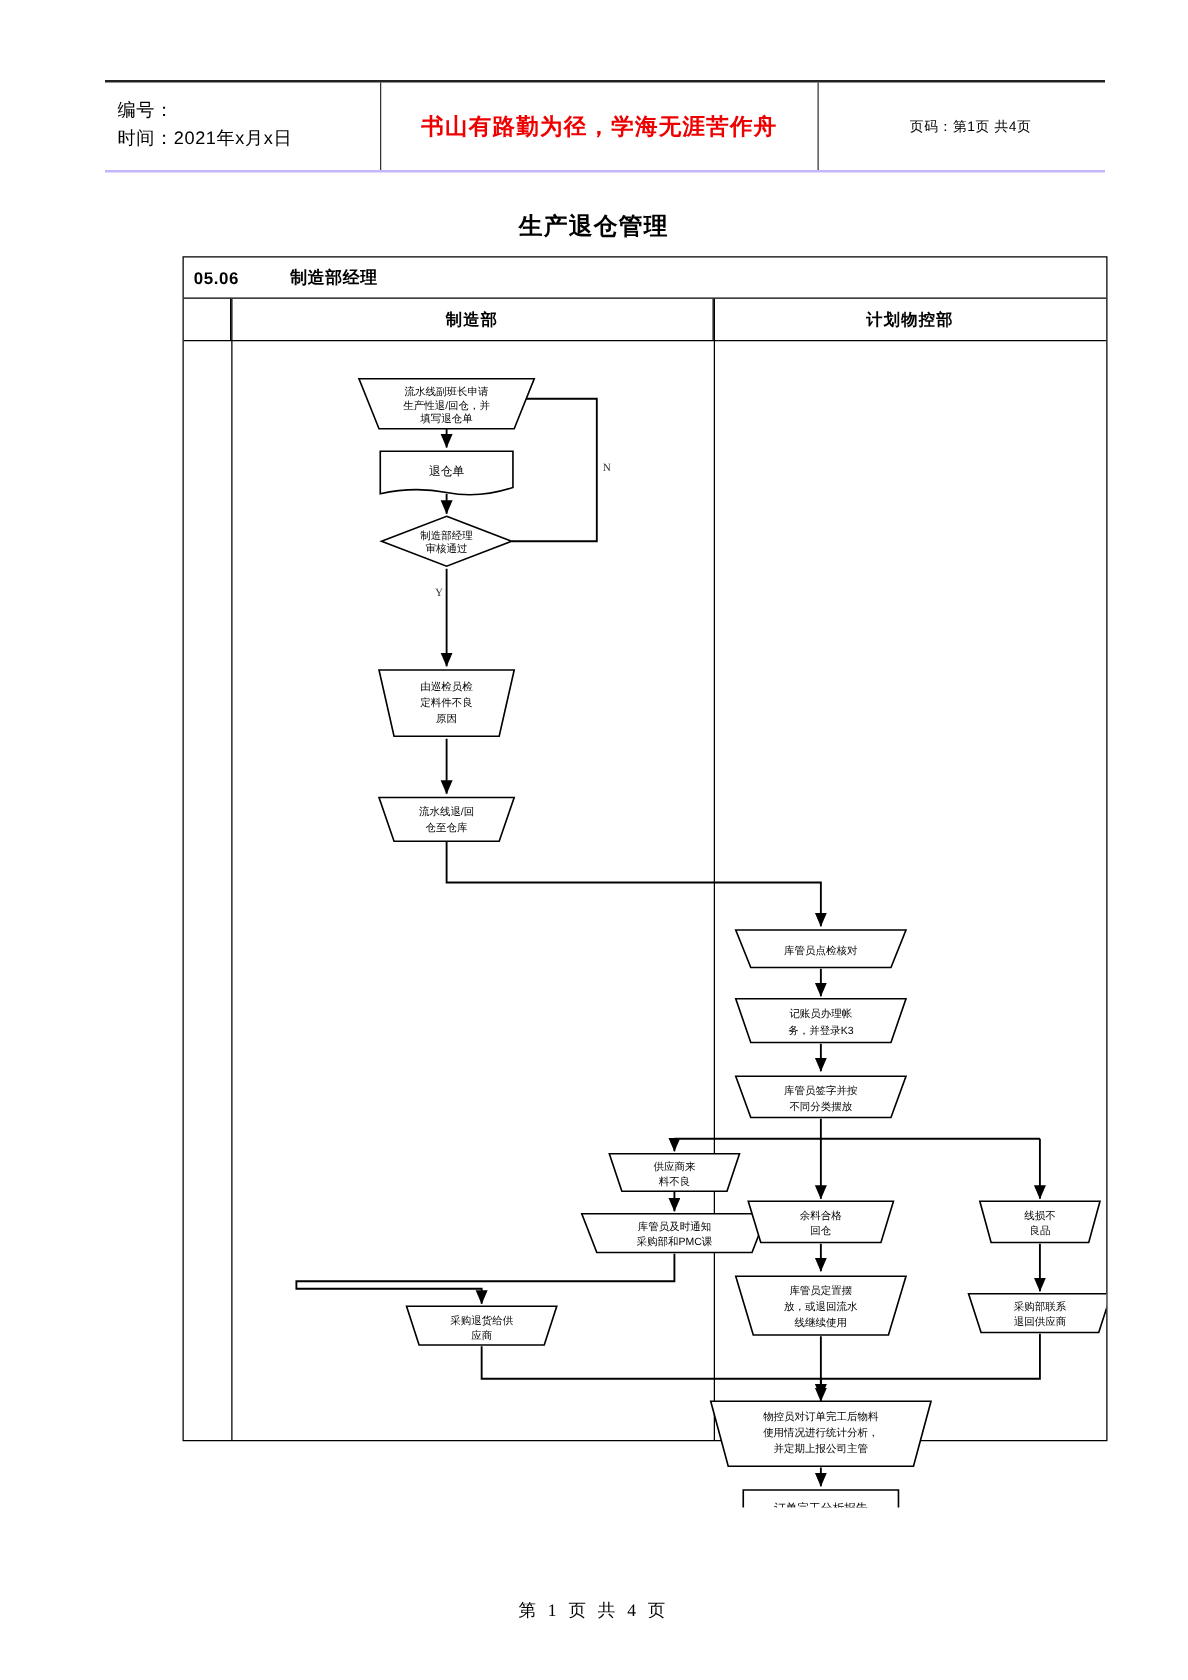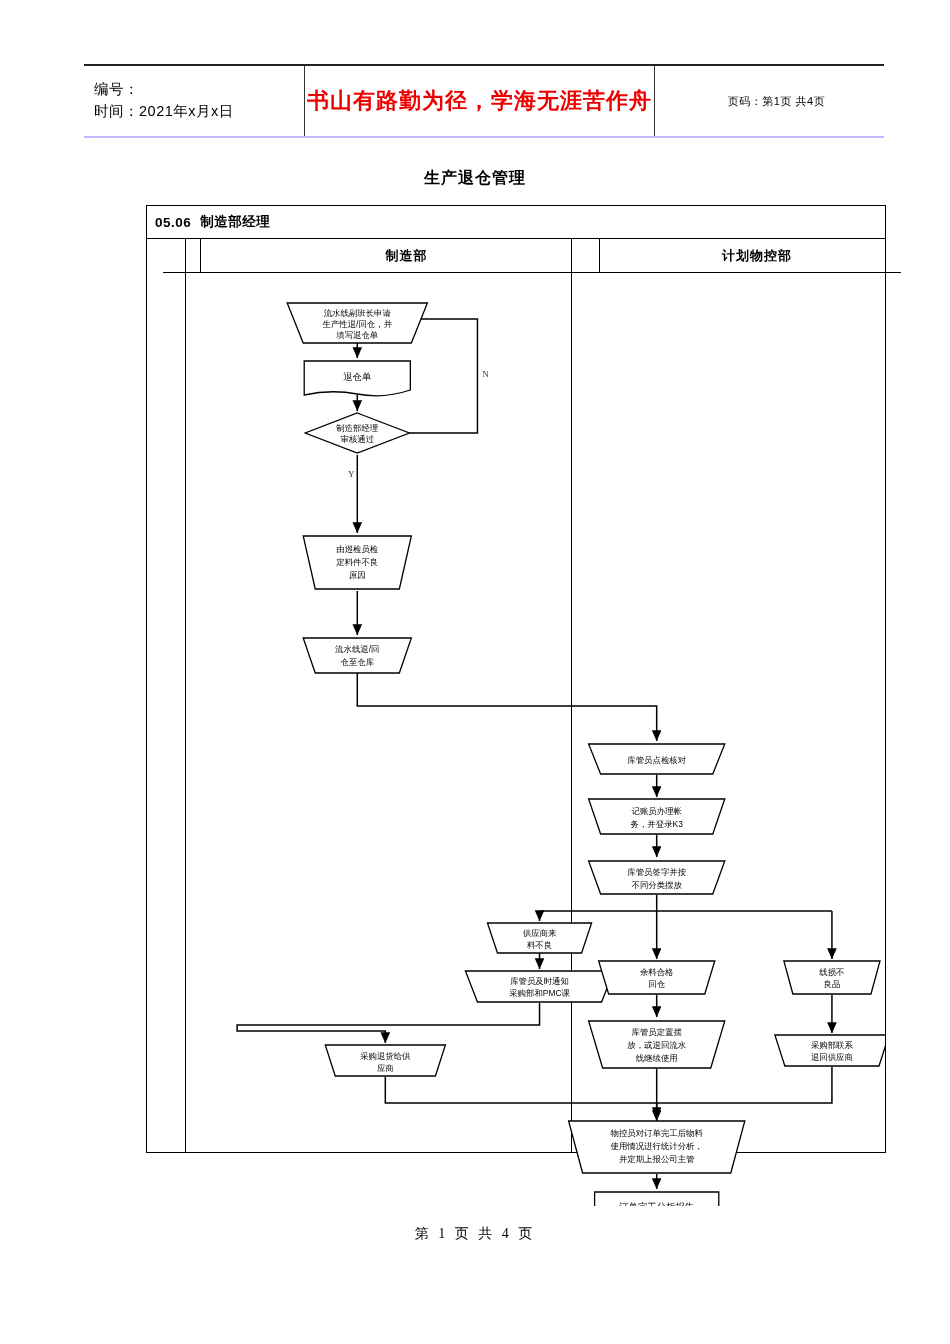--- a/index.html
+++ b/index.html
@@ -11,46 +11,47 @@
   
   #header-band{
     position:absolute;left:84px;top:64px;width:800px;height:70px;
     border-top:2px solid #222;border-bottom:2px solid #c4b5fd;
     display:flex;align-items:stretch;
   }
   .hdr-cell{display:flex;flex-direction:column;justify-content:center;}
   #hdr-left{width:210px;padding-left:10px;border-right:1.5px solid #333;}
   #hdr-left div{font-size:14.5px;line-height:1.5;letter-spacing:.5px;white-space:nowrap;}
   #hdr-mid{flex:1;border-right:1.5px solid #333;display:flex;align-items:center;justify-content:center;}
-  #hdr-mid span{color:#ee0000;font-size:22px;font-weight:bold;letter-spacing:1px;
+  #hdr-mid span{color:#ee0000;font-size:18px;font-weight:bold;letter-spacing:1px;
     font-family:"DejaVu Serif","Liberation Serif",serif;}
   #hdr-right{width:215px;padding-left:14px;display:flex;align-items:center;}
   #hdr-right span{font-size:11px;white-space:nowrap;letter-spacing:.5px;}
 
   
   #doc-title{
     position:absolute;left:0;top:168px;width:950px;text-align:center;
-    font-size:16px;font-weight:bold;letter-spacing:1px;
+    font-size:19px;font-weight:bold;letter-spacing:1px;
   }
 
   
   #chart-frame{
     position:absolute;left:146px;top:205px;width:740px;height:948px;
     border:1.5px solid #000;box-sizing:border-box;
   }
   #chart-section-title{
     position:absolute;left:0;top:0;width:100%;height:33px;
     border-bottom:1.5px solid #000;box-sizing:border-box;
     display:flex;align-items:center;padding-left:8px;font-size:13.5px;font-weight:bold;
     letter-spacing:.5px;
+    gap:32px;
   }
   #chart-section-title .num{margin-right:9px;}
   #lane-head{
-    position:absolute;left:16px;top:33px;width:100%;height:34px;
-    box-sizing:border-box;border-bottom:1.5px solid #000;display:flex;gap:13px;
+    position:absolute;left:0;top:33px;width:100%;height:34px;
+    box-sizing:border-box;border-bottom:1.5px solid #000;display:flex;
   }
   .lane-gutter{width:38px;border-right:1.5px solid #000;box-sizing:border-box;}
   .lane-head-cell{display:flex;align-items:center;justify-content:center;
     font-size:13px;font-weight:bold;letter-spacing:1px;box-sizing:border-box;}
   #lane-head-mfg{width:386px;border-right:1.5px solid #000;}
   #lane-head-pmc{flex:1;text-align:right;}
   
   .lane-line{position:absolute;top:33px;bottom:0;width:0;border-left:1.5px solid #000;}
   #lane-line-1{left:38px;}
   #lane-line-2{left:424px;}
@@ -60,21 +61,21 @@
   .nd-shape{fill:#ffffff;stroke:#000;stroke-width:1.3;}
   .nd-txt{font-family:"Liberation Sans","DejaVu Sans",sans-serif;font-size:8.4px;
     text-anchor:middle;fill:#000;}
   .nd-txt-doc{font-family:"Liberation Sans","DejaVu Sans",sans-serif;font-size:9.4px;
     text-anchor:middle;fill:#000;}
   .conn{stroke:#000;stroke-width:1.5;fill:none;}
   .branch-lbl{font-family:"Liberation Serif","DejaVu Serif",serif;font-size:9px;fill:#333;text-anchor:middle;}
 
   
   #page-footer{
-    position:absolute;left:0;top:1225px;width:950px;text-align:center;
+    position:absolute;left:0;top:1280px;width:950px;text-align:center;
     font-size:14px;letter-spacing:3px;
     font-family:"Liberation Serif","DejaVu Serif",serif;
   }
 </style>
 </head>
 <body>
 
 <div id="header-band">
   <div class="hdr-cell" id="hdr-left">
     <div>编号：</div>

